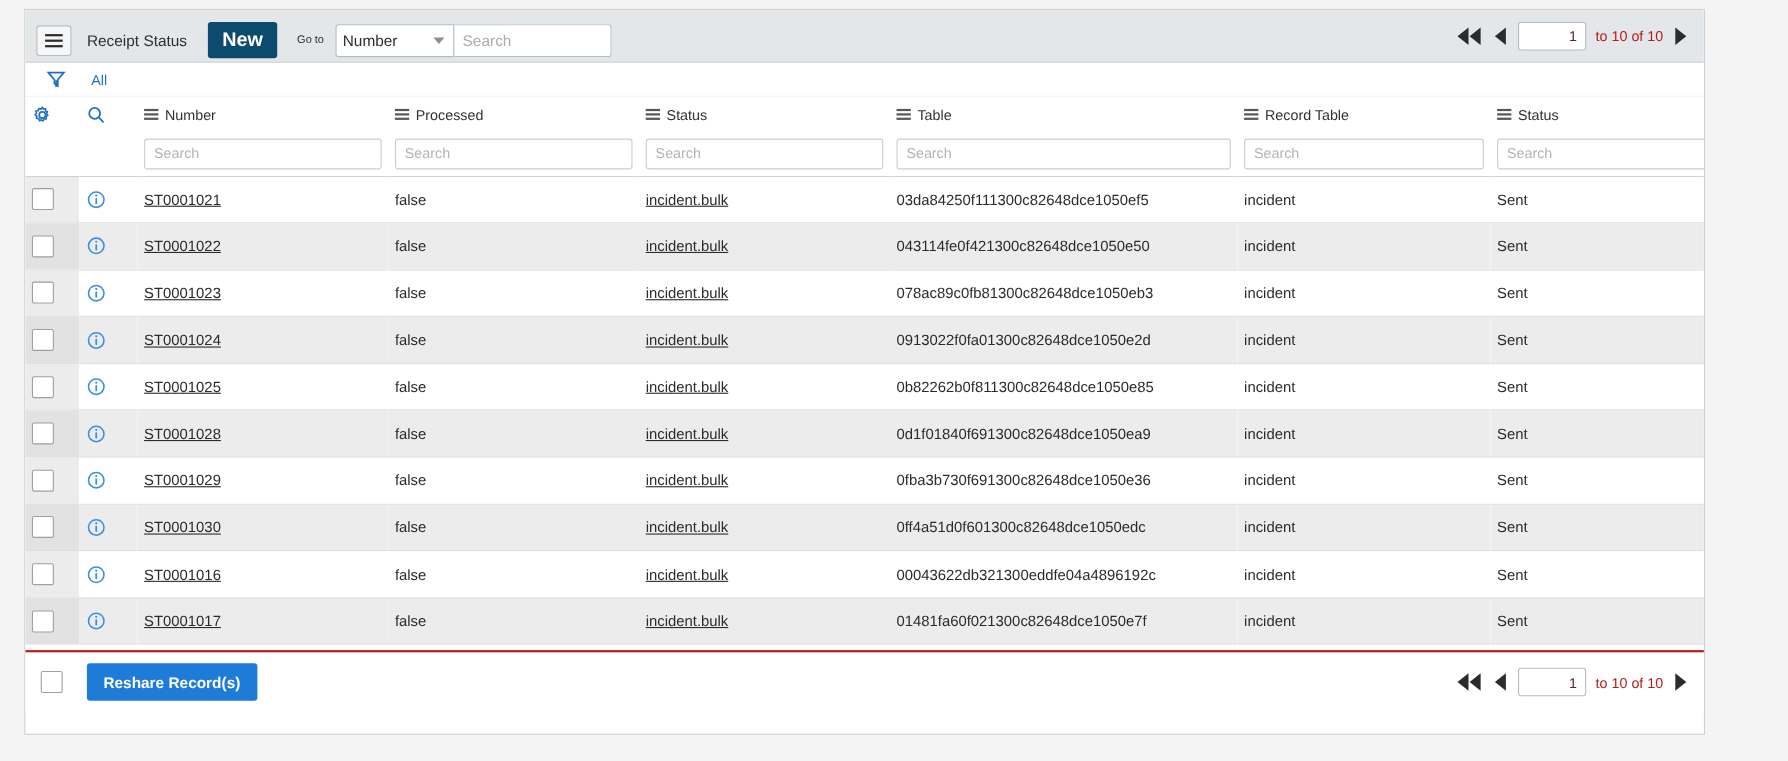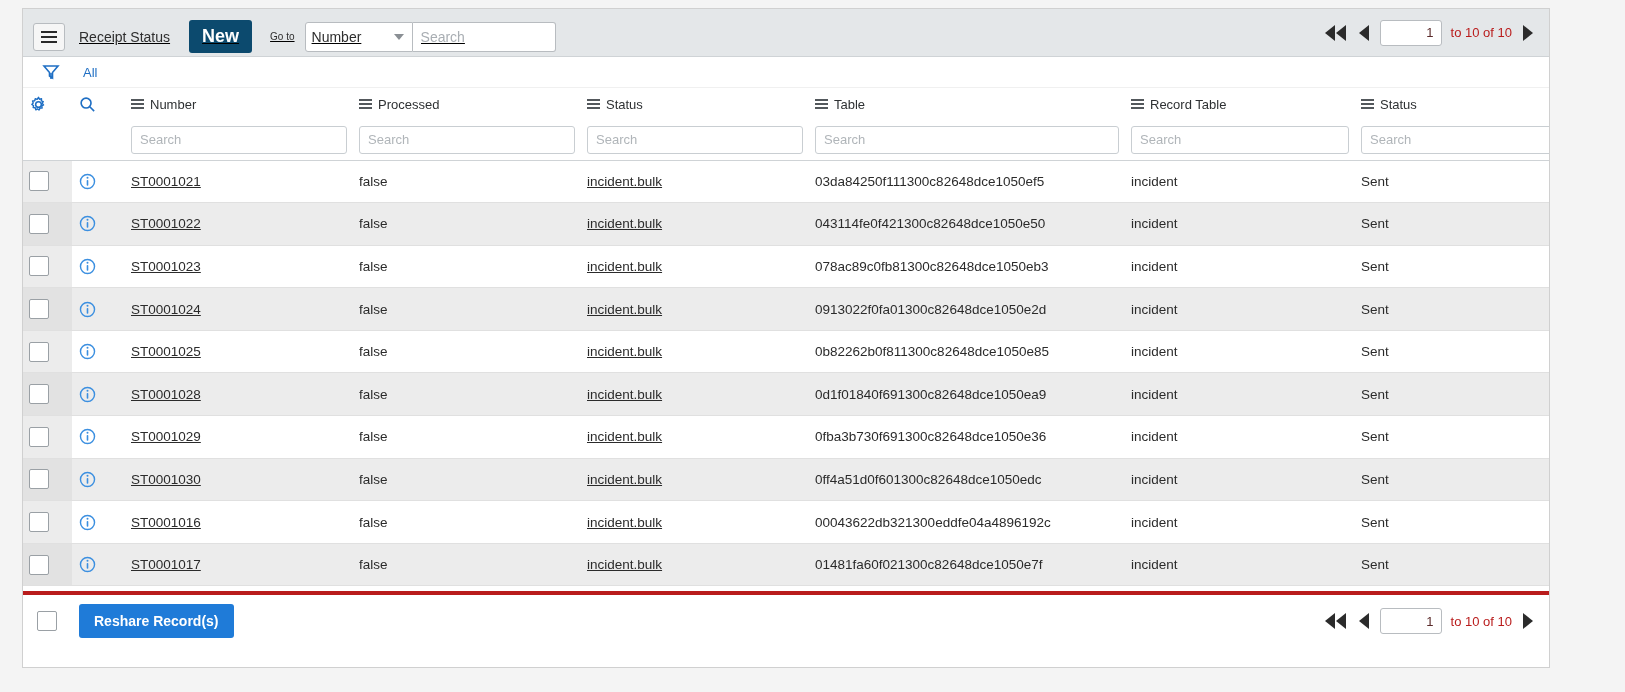--- a/index.html
+++ b/index.html
@@ -24,21 +24,20 @@
 
   
   .toolbar {
     height: 48px;
     background: #e4e7e9;
     border-bottom: 1px solid #cfd3d6;
     display: flex;
     align-items: center;
     padding: 8px 8px 0 10px;
     position: relative;
-    text-decoration: underline;
   }
   .hamburger {
     width: 32px; height: 28px;
     background: #f6f6f6;
     border: 1px solid #b8bcc0;
     border-radius: 3px;
     display: flex; flex-direction: column;
     justify-content: center; align-items: center;
     gap: 3px; cursor: pointer;
   }
@@ -211,21 +210,21 @@
     text-decoration: underline;
     font-size: 13.5px;
     cursor: pointer;
   }
 
   
   .footer {
     position: absolute; left: 0; right: 0; bottom: 0;
     height: 56px;
     background: #fff;
-    border-top: 4px solid #b91c1c;
+    border-top: 2px solid #b91c1c;
     display: flex; align-items: center;
     padding-left: 14px;
     position: relative;
   }
   .btn-reshare {
     background: #1f7bd8; color: #fff;
     font-size: 14px; font-weight: bold;
     border: none; border-radius: 3px;
     padding: 9px 15px;
     margin-left: 22px;

